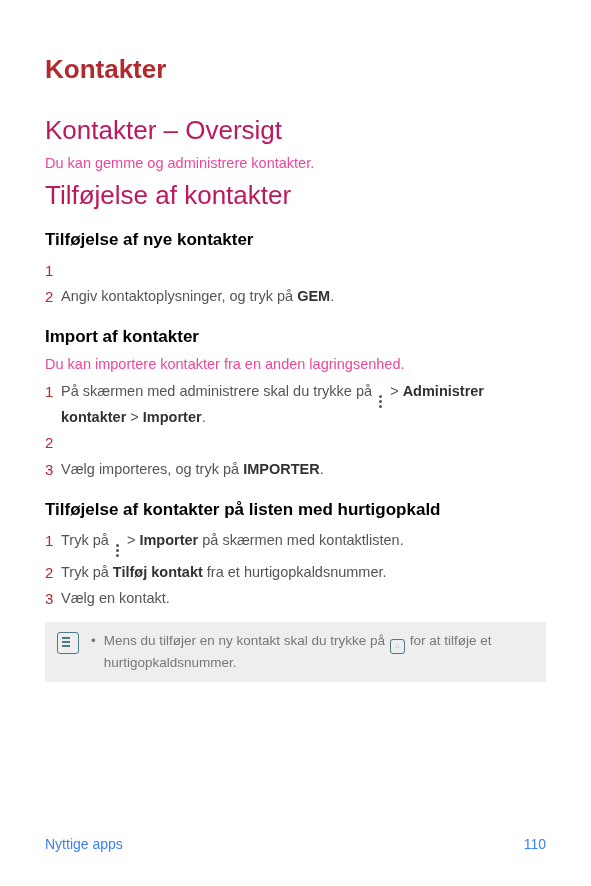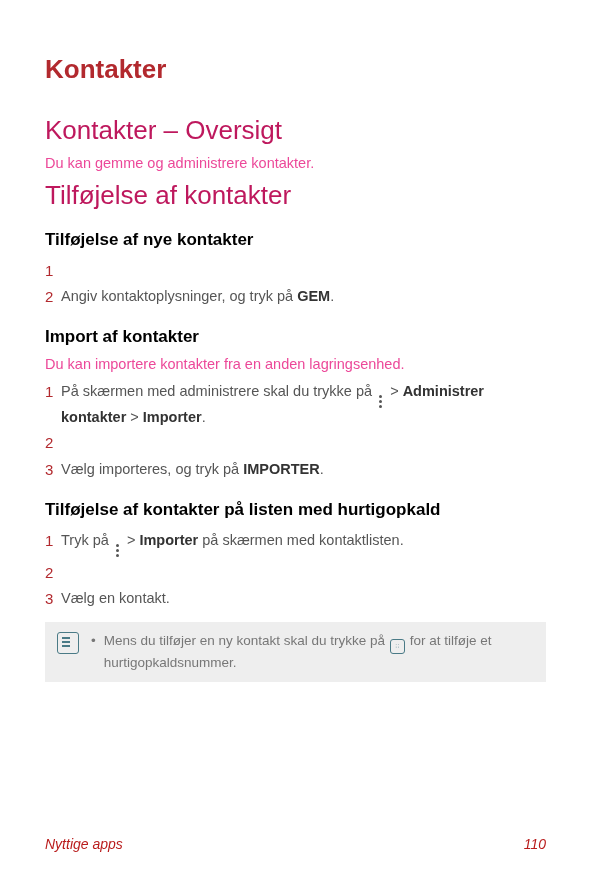--- a/index.html
+++ b/index.html
@@ -122,21 +122,21 @@
     font-size:13.5px;
     font-weight:300;
     align-items:flex-start;
   }
   .notebox .bullets { flex:1; }
   .notebox .bline { display:flex; gap:8px; }
   .notebox .dot { flex:0 0 auto; }
   .footer {
     position:absolute; bottom:32px; left:45px; right:45px;
     display:flex; justify-content:space-between;
-    color:#b91c1c; font-size:14px; font-weight:300;font-style:italic;
+    color:#3b82f6; font-size:14px; font-weight:300;
   }
 </style>
 </head>
 <body>
 
 <div class="page">
 
   <h1>Kontakter</h1>
 
   <h2>Kontakter – Oversigt</h2>
@@ -194,20 +194,23 @@
             <span></span>
             <span></span>
             <span></span>
           </span>
         <span class="gt">&gt;</span>
         <b>Importer</b><span> på skærmen med kontaktlisten.</span>
       </div>
     </div>
     <div class="li">
       <div class="num">2</div>
+      <div class="body">
+        <span>Tryk på </span><b>Tilføj kontakt</b><span> fra et hurtigopkaldsnummer.</span>
+      </div>
     </div>
     <div class="li">
       <div class="num">3</div>
       <div class="body">Vælg en kontakt.</div>
     </div>
   </div>
 
   <div class="notebox">
     <span class="icon-note"></span>
     <div class="bullets">

